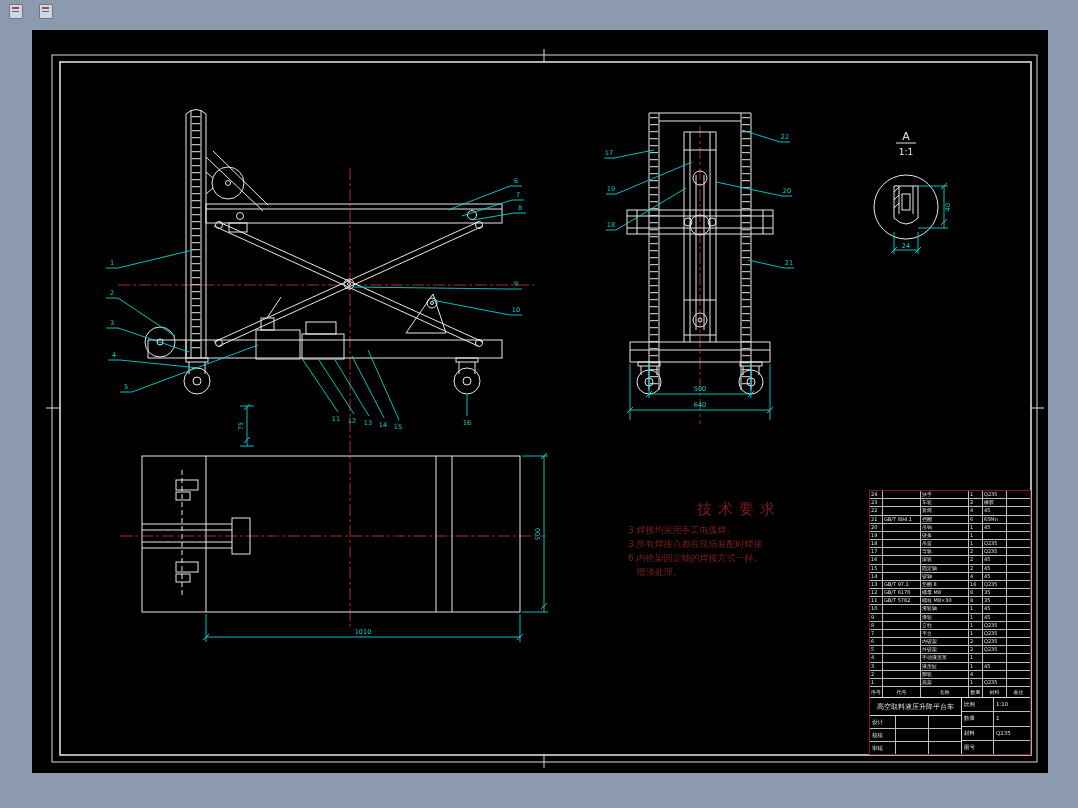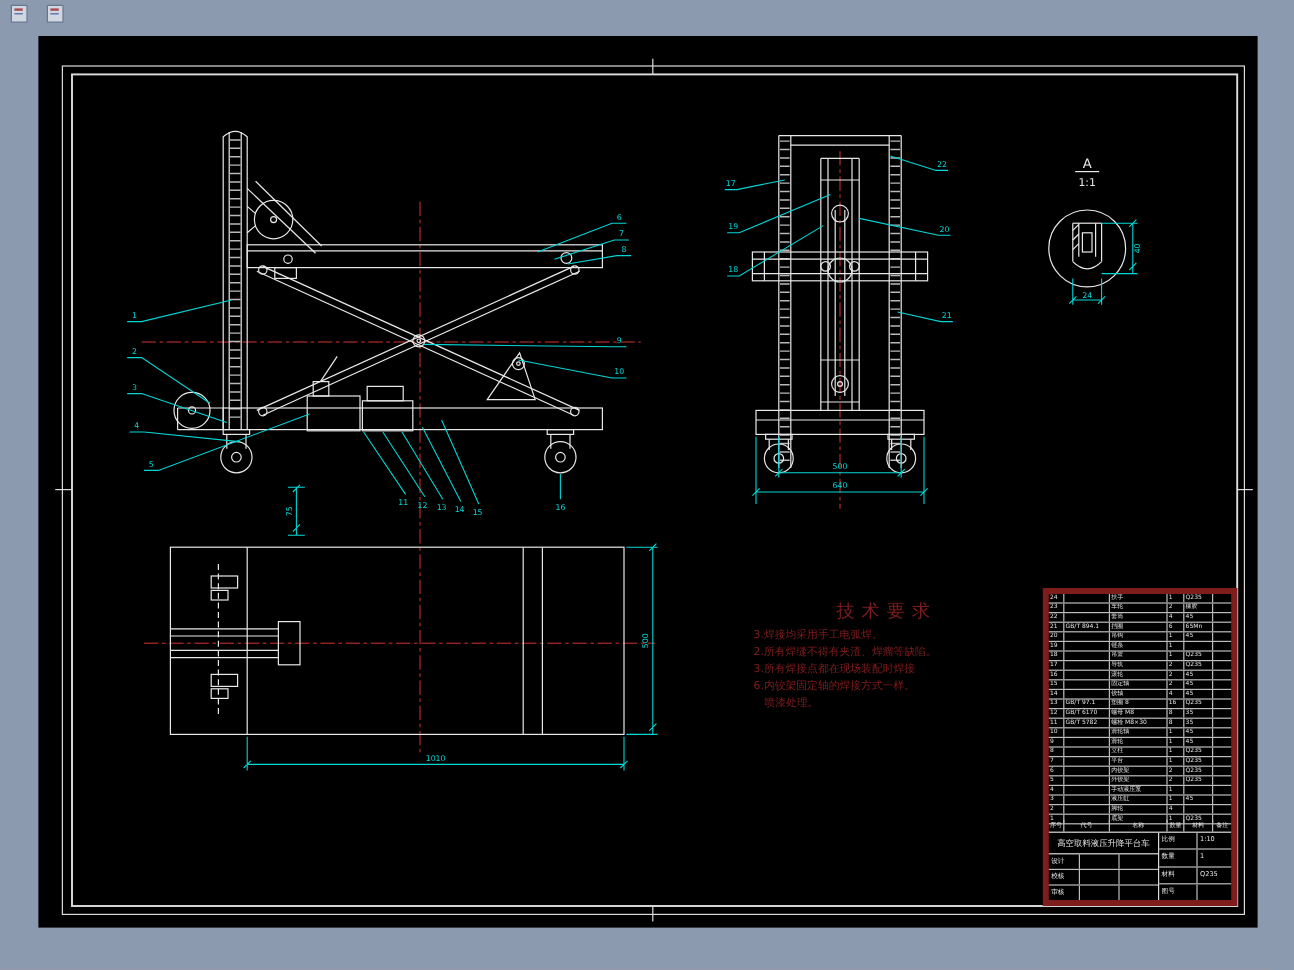--- a/index.html
+++ b/index.html
@@ -14,21 +14,21 @@
   .dicon .pg:before{content:"";position:absolute;left:2px;top:6px;width:7px;height:1px;background:#3050a0}
 
   
   #tech{position:absolute;left:628px;top:500px;width:252px;color:#7f1d1d}
   .tech-title{font-size:15px;letter-spacing:6px;text-align:center;margin:0 30px 5px 0;white-space:nowrap}
   .tech-line{font-size:9px;line-height:1.55;white-space:nowrap}
   .tech-line.cont{padding-left:9px}
 
   
   #bom{position:absolute;left:869px;top:490px;width:162px;height:265px;
-       border:5px solid #7f1d1d;color:#e2e2e2;display:flex;flex-direction:column;box-sizing:border-box;background:#000}
+       border:1px solid #7f1d1d;color:#e2e2e2;display:flex;flex-direction:column;box-sizing:border-box;background:#000}
   .bom-list{flex:1;display:flex;flex-direction:column;min-height:0}
   .bom-row,.bom-header{display:grid;grid-template-columns:13px 38px 48px 14px 24px auto}
   .bom-row{flex:1;border-bottom:1px solid #bdbdbd}
   .bom-cell,.bom-hcell{font-size:5px;line-height:7px;overflow:hidden;white-space:nowrap;border-right:1px solid #bdbdbd;padding-left:1px}
   .bom-cell:last-child,.bom-hcell:last-child{border-right:none}
   .bom-header{height:10px;border-bottom:1px solid #dcdcdc}
   .bom-hcell{font-size:5px;line-height:10px;text-align:center;padding-left:0}
   .tblock{height:56px;display:flex}
   .tb-left{width:92px;display:flex;flex-direction:column;border-right:1px solid #dcdcdc;box-sizing:border-box}
   .tb-title{height:18px;font-size:7px;display:flex;align-items:center;justify-content:center;
@@ -263,21 +263,20 @@
       <text x="243" y="426" transform="rotate(-90 243 426)">75</text>
       <text x="950" y="207" transform="rotate(-90 950 207)">40</text>
       <text x="906" y="248">24</text>
     </g>
   </svg>
 
   <div id="tech">
     <div class="tech-title">技术要求</div>
     <div class="tech-body">
         <div class="tech-line">3.焊接均采用手工电弧焊。</div>
-        <div class="tech-line">2.所有焊缝不得有夹渣、焊瘤等缺陷。</div>
         <div class="tech-line">3.所有焊接点都在现场装配时焊接</div>
         <div class="tech-line">6.内铰架固定轴的焊接方式一样。</div>
         <div class="tech-line cont">喷漆处理。</div>
       </div>
   </div>
 
   <div id="bom">
     <div class="bom-list">
         <div class="bom-row">
           <div class="bom-cell">24</div>

